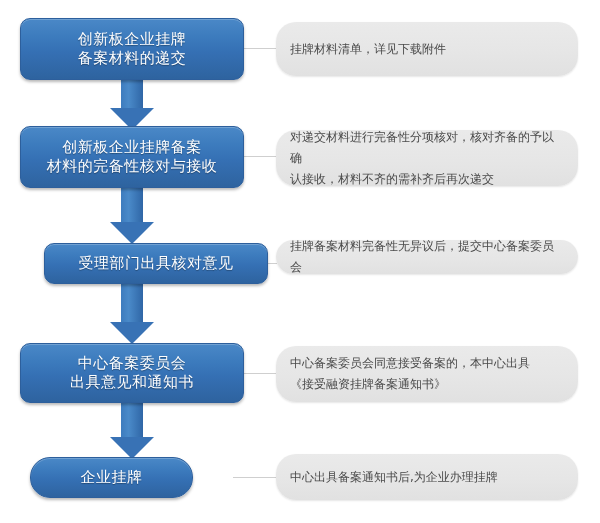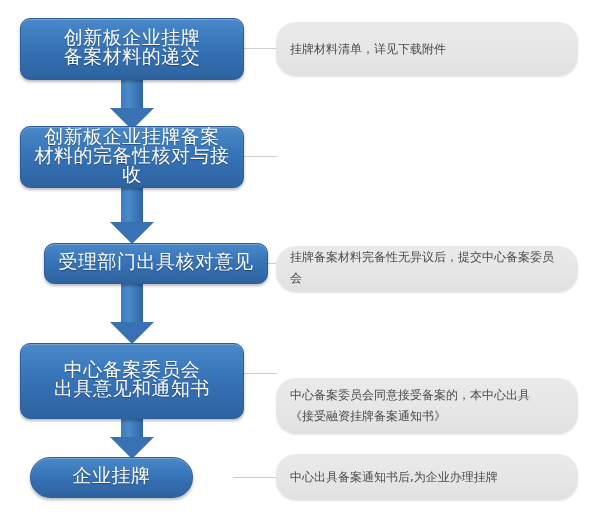--- a/index.html
+++ b/index.html
@@ -30,28 +30,27 @@
     background: linear-gradient(to bottom, #4a88c7 0%, #3d7cbe 28%, #3570b4 55%, #2e639f 100%);
     border: 1px solid #2d5f9c;
     box-shadow: 0 2px 3px rgba(0,0,0,0.28), inset 0 1px 0 rgba(255,255,255,0.22);
     display: flex;
     align-items: center;
     justify-content: center;
     z-index: 3;
   }
   .node-label {
     color: #ffffff;
-    font-size: 19px;
+    font-size: 15px;
     line-height: 19px;
     text-align: center;
     letter-spacing: 0.5px;
     text-shadow: 0 1px 1px rgba(0,0,0,0.35);
     white-space: pre-line;
     padding: 0 10px;
-    font-family: Liberation Mono, monospace;
   }
   .node.wide { left: 20px; width: 224px; }
   .node.narrow { left: 30px; width: 163px; border-radius: 20px; }
 
   
   .arrow {
     position: absolute;
     z-index: 1;
   }
   .arrow .shaft {
@@ -122,45 +121,49 @@
   <div class="arrow" style="left:87px; top:80px; width:90px; height:50px;">
     <div class="shaft" style="height:28px;"></div>
     <div class="head"></div>
   </div>
 
   <div class="node wide" style="top:126px; height:62px;">
     <div class="node-label">创新板企业挂牌备案
 材料的完备性核对与接收</div>
   </div>
   <div class="connector" style="top:156px;"></div>
+  <div class="note" style="top:130px; height:56px;">
+    <div class="note-text">对递交材料进行完备性分项核对，核对齐备的予以确
+认接收，材料不齐的需补齐后再次递交</div>
+  </div>
 
   <div class="arrow" style="left:87px; top:188px; width:90px; height:56px;">
     <div class="shaft" style="height:34px;"></div>
     <div class="head"></div>
   </div>
 
   <div class="node wide" style="top:243px; height:41px;margin-left:24px;">
     <div class="node-label">受理部门出具核对意见</div>
   </div>
   <div class="connector" style="top:263px;"></div>
-  <div class="note" style="top:246px; height:46px;font-family:Liberation Mono, monospace;">
+  <div class="note" style="top:240px; height:34px;">
     <div class="note-text">挂牌备案材料完备性无异议后，提交中心备案委员会</div>
   </div>
 
   <div class="arrow" style="left:87px; top:284px; width:90px; height:60px;">
     <div class="shaft" style="height:38px;"></div>
     <div class="head"></div>
   </div>
 
-  <div class="node wide" style="top:343px; height:76px;">
+  <div class="node wide" style="top:343px; height:60px;">
     <div class="node-label">中心备案委员会
 出具意见和通知书</div>
   </div>
   <div class="connector" style="top:373px;"></div>
-  <div class="note" style="top:346px; height:56px;margin-top:32px;">
+  <div class="note" style="top:346px; height:56px;">
     <div class="note-text">中心备案委员会同意接受备案的，本中心出具
 《接受融资挂牌备案通知书》</div>
   </div>
 
   <div class="arrow" style="left:87px; top:403px; width:90px; height:56px;">
     <div class="shaft" style="height:34px;"></div>
     <div class="head"></div>
   </div>
 
   <div class="node narrow" style="top:457px; height:41px;">

